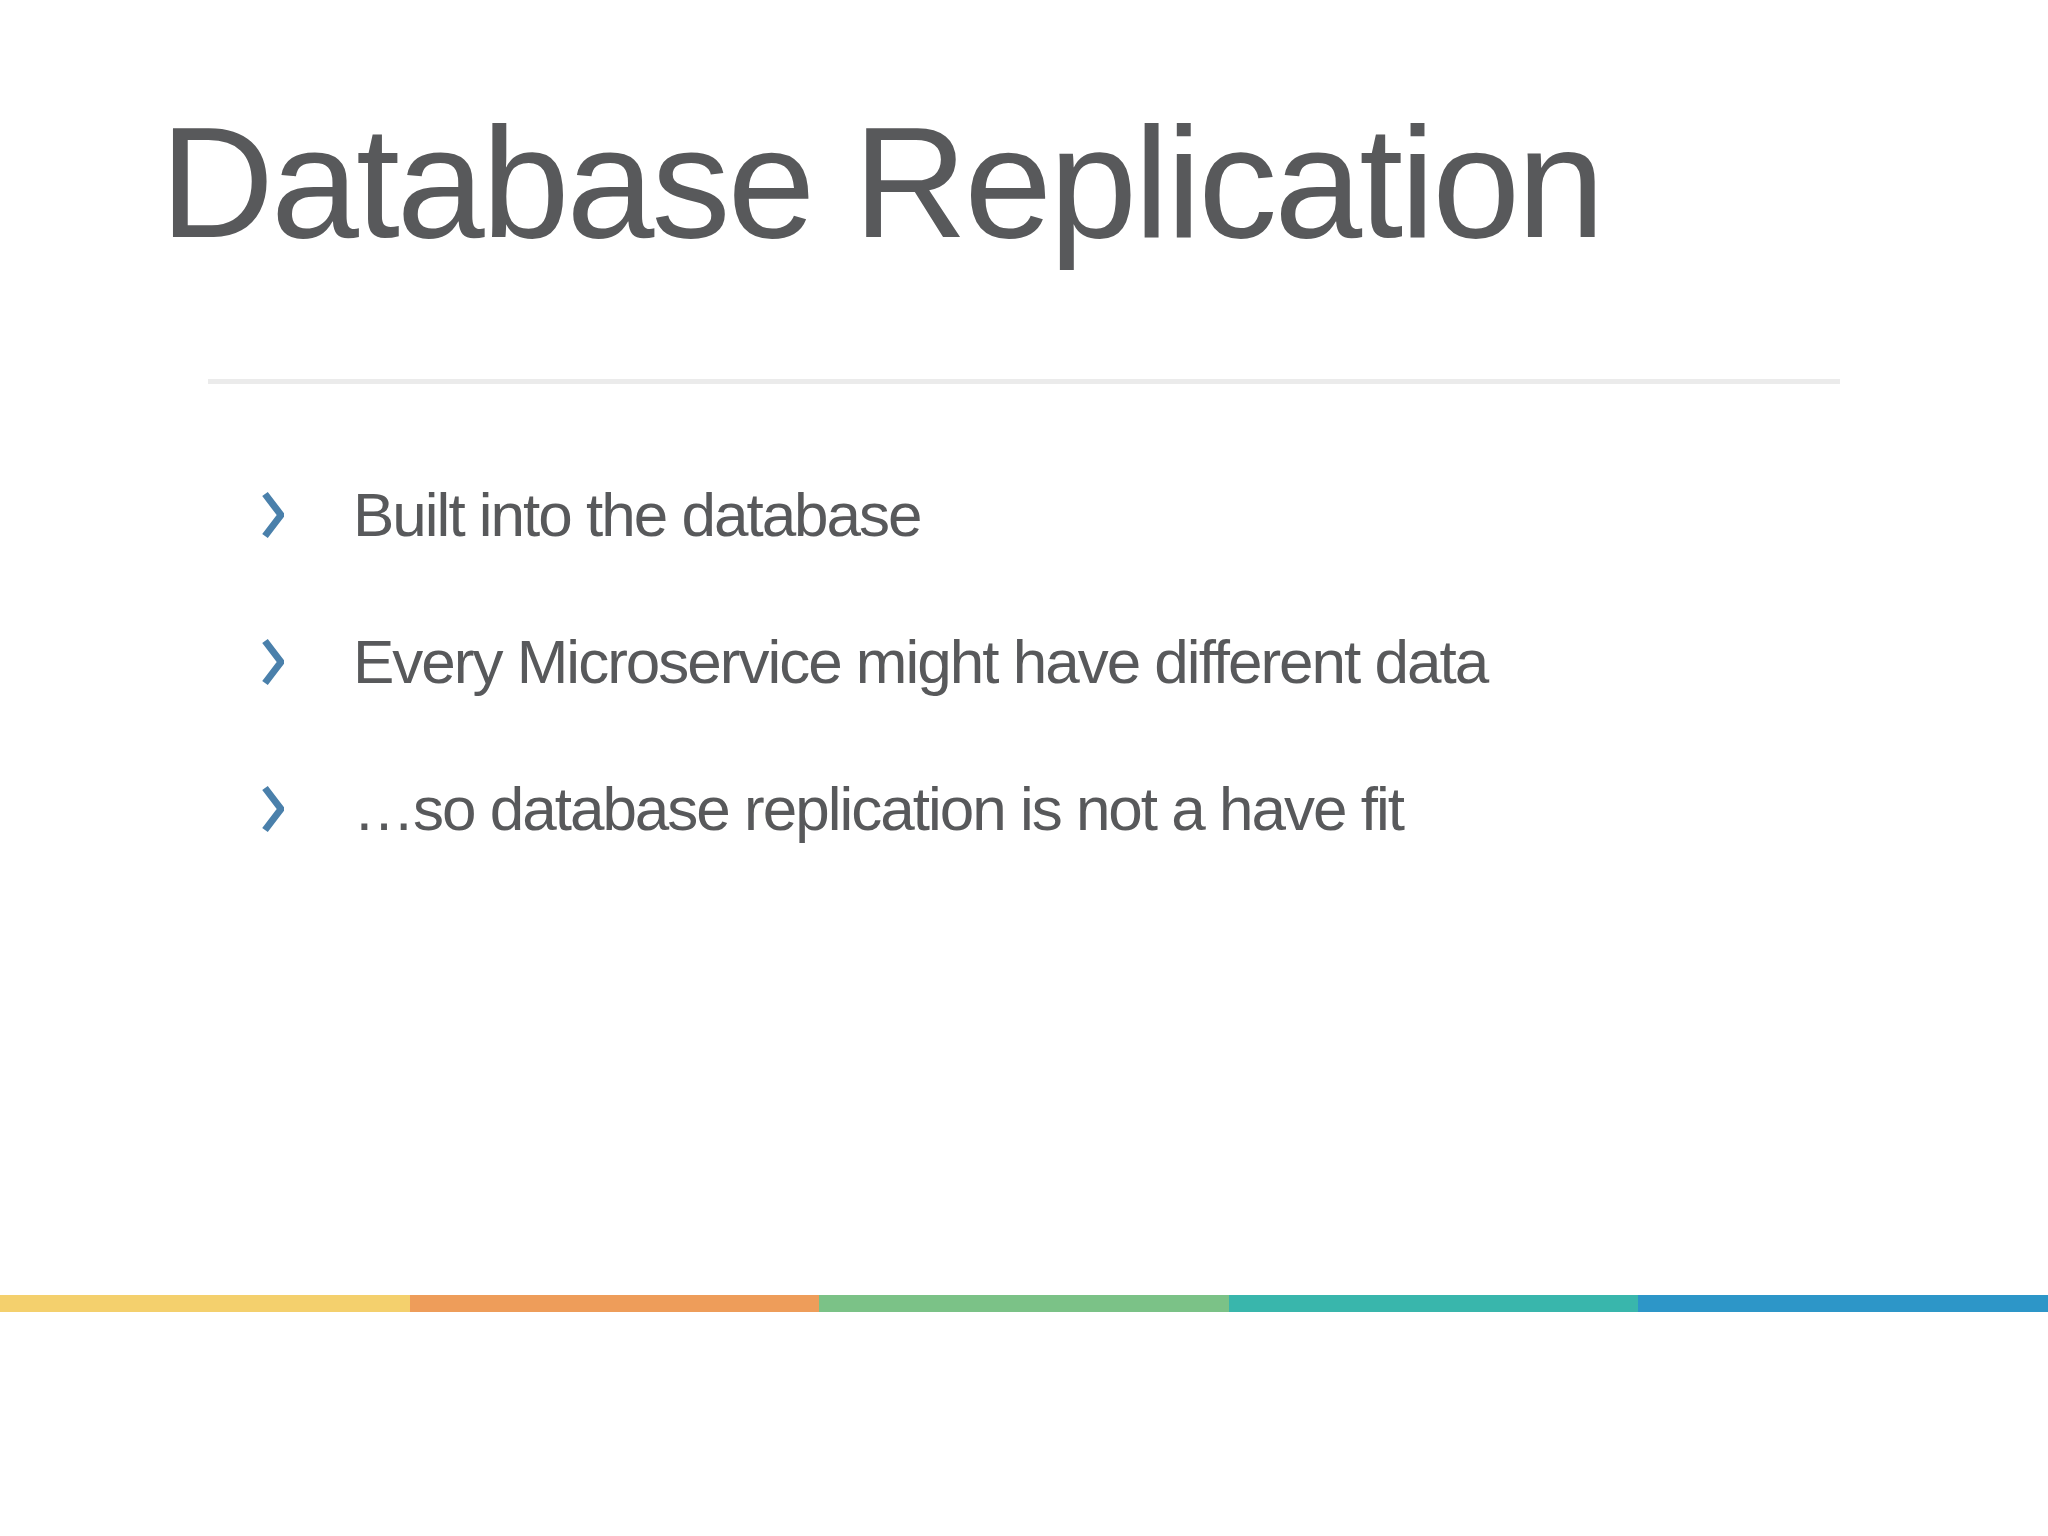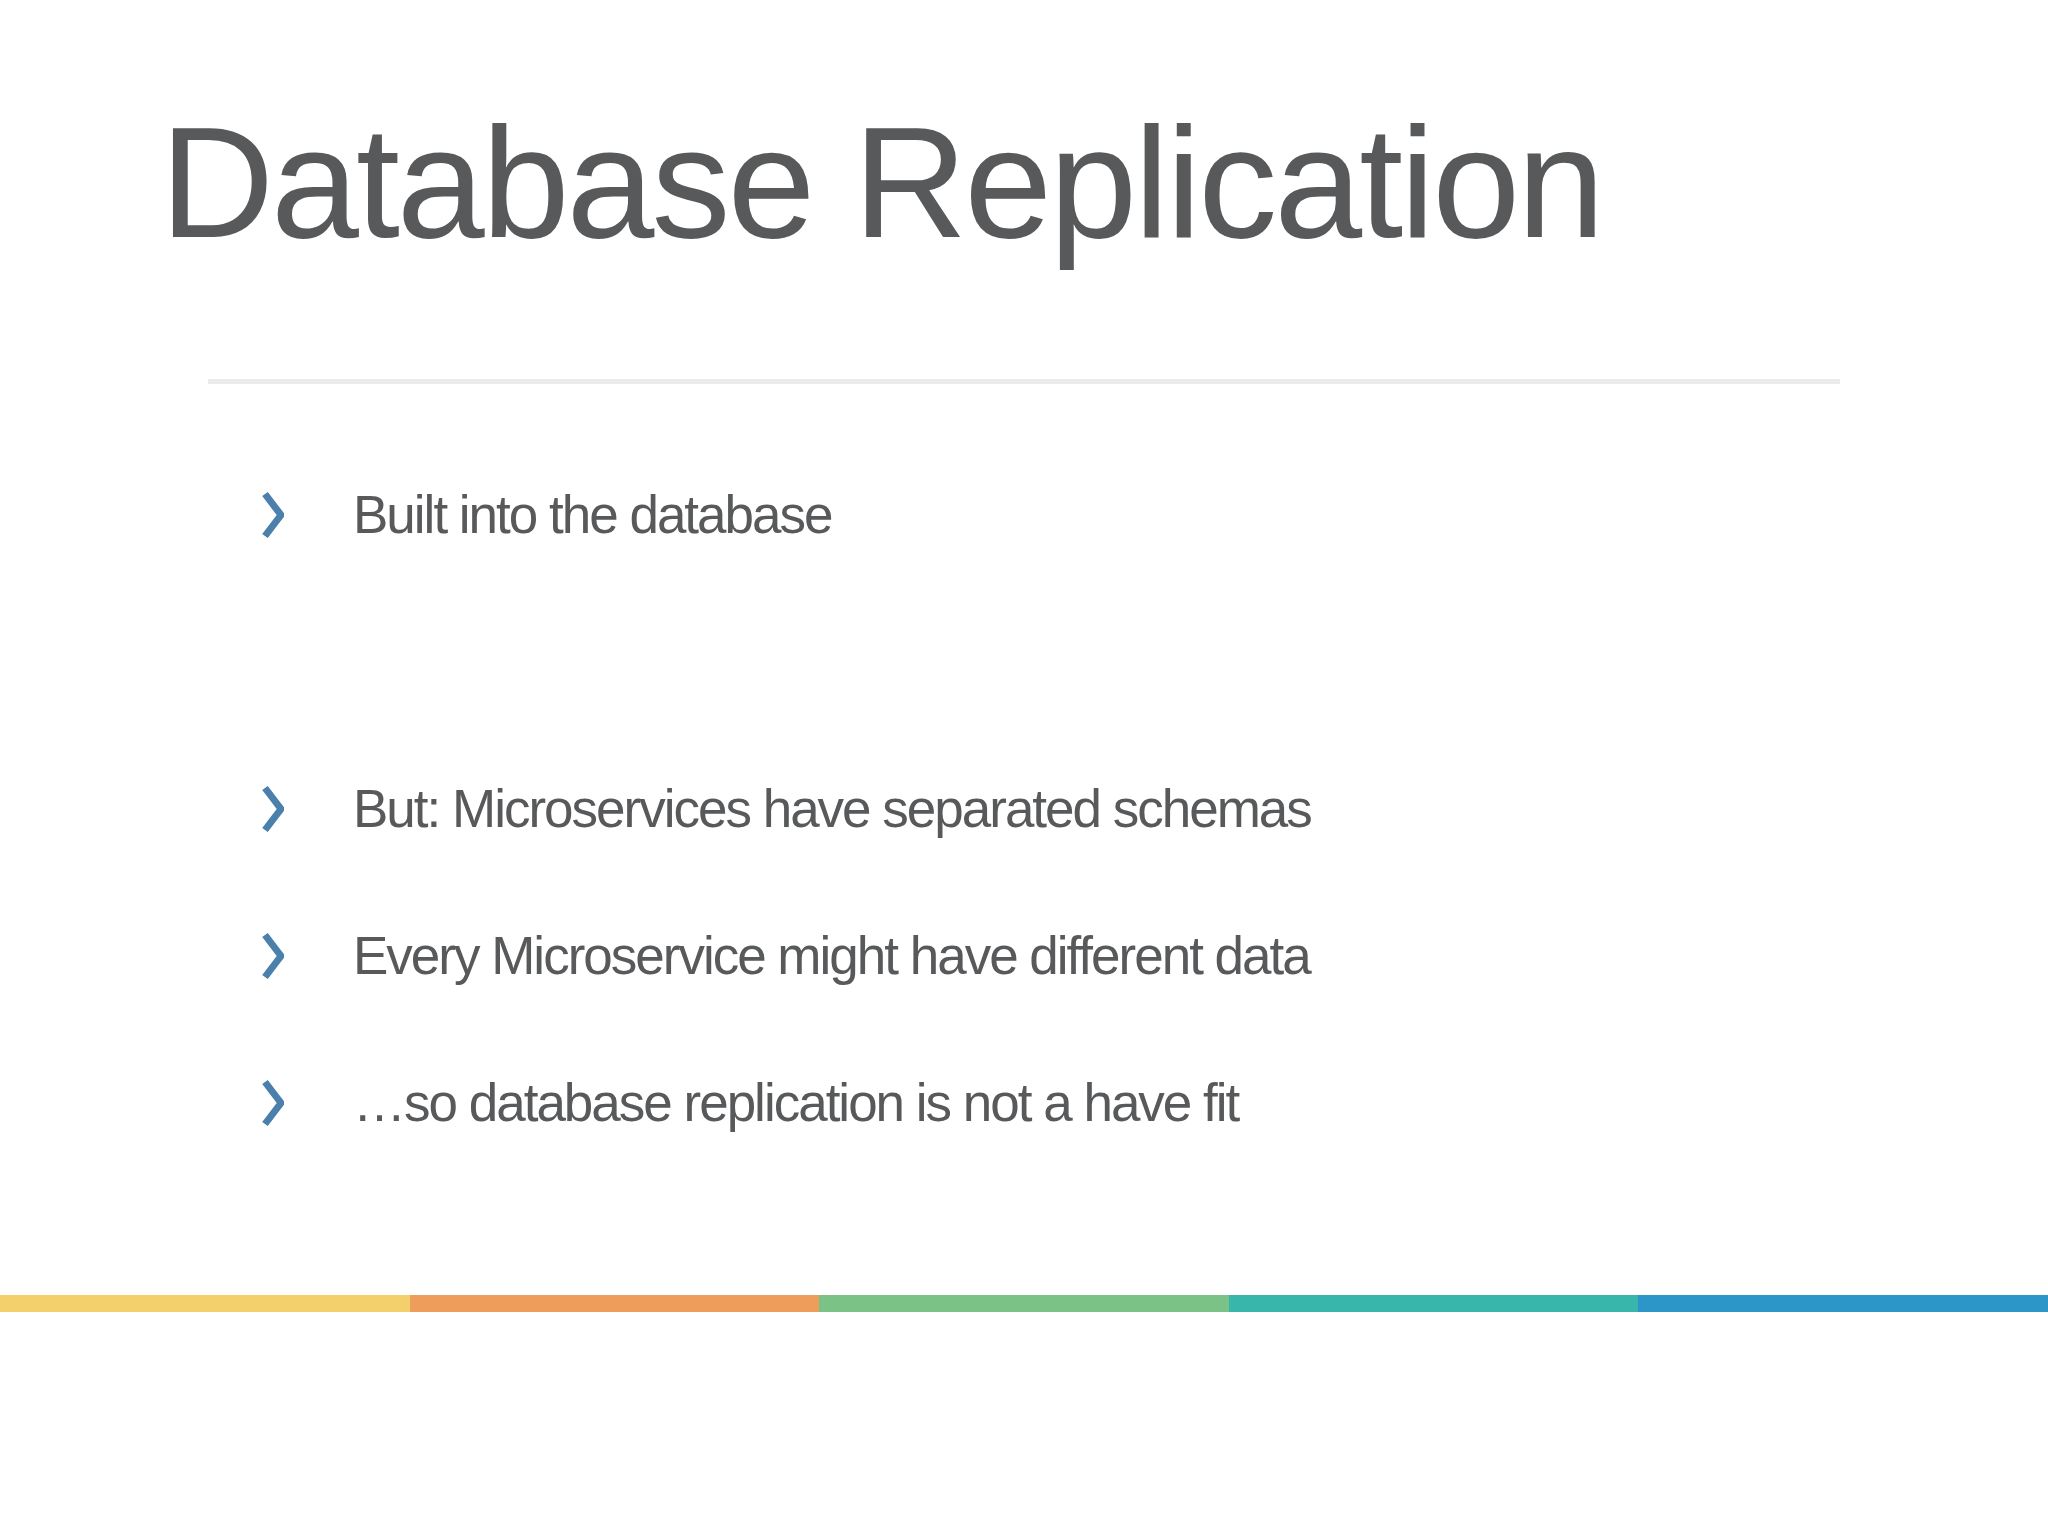--- a/index.html
+++ b/index.html
@@ -46,21 +46,21 @@
   .bullet-marker {
     position: absolute;
     left: 262px;
     top: 50px;
     width: 22px;
     height: 48px;
   }
   .bullet-text {
     display: block;
     padding-left: 353px;
-    font-size: 53px;
+    font-size: 62px;
     letter-spacing: -2px;
     color: #58595b;
     white-space: nowrap;
   }
   .footer-bar {
     position: absolute;
     left: 0;
     right: 0;
     bottom: 0;
     height: 17px;
@@ -80,26 +80,20 @@
   <div class="bullet-list">
 
     <div class="bullet-row">
       <svg class="bullet-marker" viewBox="0 0 22 48">
         <polyline points="3,3 19,24 3,45" fill="none" stroke-width="7" stroke="#4a80ab"></polyline>
       </svg>
       <span class="bullet-text">Built into the database</span>
     </div>
 
 
-    <div class="bullet-row gap-above">
-      <svg class="bullet-marker" viewBox="0 0 22 48">
-        <polyline points="3,3 19,24 3,45" fill="none" stroke-width="7" stroke="#4a80ab"></polyline>
-      </svg>
-      <span class="bullet-text">But: Microservices have separated schemas</span>
-    </div>
 
     <div class="bullet-row">
       <svg class="bullet-marker" viewBox="0 0 22 48">
         <polyline points="3,3 19,24 3,45" fill="none" stroke-width="7" stroke="#4a80ab"></polyline>
       </svg>
       <span class="bullet-text">Every Microservice might have different data</span>
     </div>
 
     <div class="bullet-row">
       <svg class="bullet-marker" viewBox="0 0 22 48">

